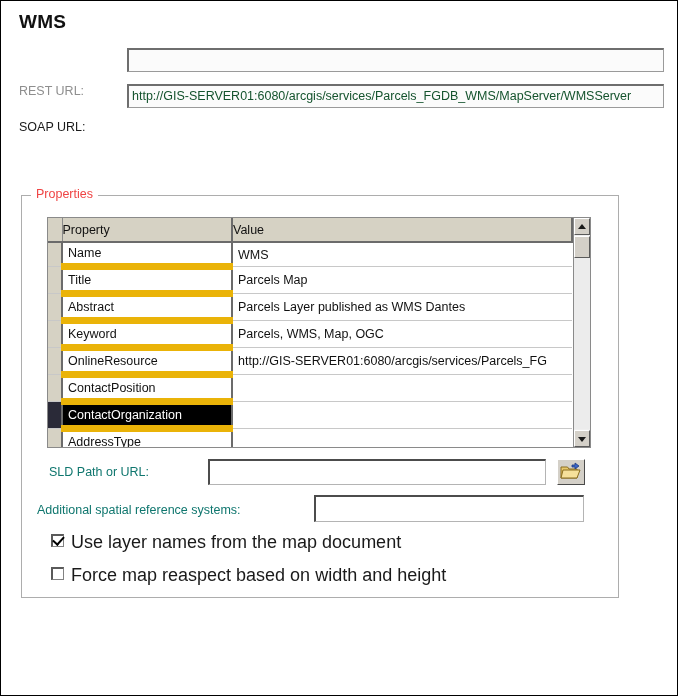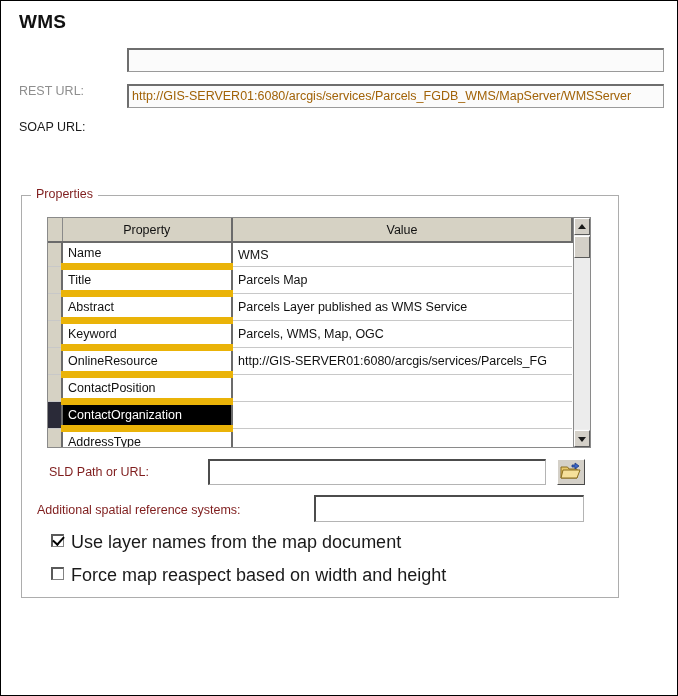--- a/index.html
+++ b/index.html
@@ -40,21 +40,21 @@
   .url-label.enabled  { color: #1a1a1a; }
 
   .url-field {
     position: absolute;
     box-sizing: border-box;
     background: #ffffff;
     border: 1px solid #9a9a9a;
     border-top: 2px solid #6e6e6e;
     border-left: 2px solid #6e6e6e;
     font-size: 12.5px;
-    color: #a16207;
+    color: #14532d;
     line-height: 19px;
     padding: 0 3px;
     overflow: hidden;
     white-space: nowrap;
   }
   .url-field.readonly { background: #fbfbfb; }
 
   
   .groupbox {
     position: absolute;
@@ -66,21 +66,21 @@
     border: 1px solid #adadad;
     background: #ffffff;
   }
   .groupbox-title {
     position: absolute;
     left: 30px;
     top: 186px;
     background: #ffffff;
     padding: 0 5px;
     font-size: 12.5px;
-    color: #7f1d1d;
+    color: #ef4444;
   }
 
   
   .grid {
     position: absolute;
     left: 46px;
     top: 216px;
     width: 544px;
     height: 231px;
     box-sizing: border-box;
@@ -113,21 +113,21 @@
   .col-prop   { width: 170px; }
 
   .grid-table thead th {
     background: #d6d2c4;
     border-right: 2px solid #6b6b6b;
     border-bottom: 2px solid #6b6b6b;
     height: 23px;
     font-weight: normal;
     font-size: 12.5px;
     color: #111111;
-    text-align: center;
+    text-align: left;
   }
   .grid-table thead th.gutter-head {
     background: #d6d2c4;
     border-right: 1px solid #8a8a8a;
   }
 
   .grid-table tbody td.gutter-cell {
     background: #d6d2c4;
     border-right: 2px solid #6b6b6b;
     border-bottom: 1px solid #c8c8c8;
@@ -208,21 +208,21 @@
     top: 40px;
     bottom: 18px;
     width: 16px;
     background: #ececec;
   }
 
   
   .form-label {
     position: absolute;
     font-size: 12.5px;
-    color: #7f1d1d;
+    color: #0f766e;
     white-space: nowrap;
   }
   .text-field {
     position: absolute;
     box-sizing: border-box;
     background: #ffffff;
     border: 1px solid #b4b4b4;
     border-top: 2px solid #4c4c4c;
     border-left: 2px solid #4c4c4c;
   }
@@ -310,21 +310,21 @@
               <td class="val-cell">WMS</td>
             </tr>
             <tr>
               <td class="gutter-cell"></td>
               <td class="prop-cell">Title</td>
               <td class="val-cell">Parcels Map</td>
             </tr>
             <tr>
               <td class="gutter-cell"></td>
               <td class="prop-cell">Abstract</td>
-              <td class="val-cell">Parcels Layer published as WMS Service</td>
+              <td class="val-cell">Parcels Layer published as WMS Dantes</td>
             </tr>
             <tr>
               <td class="gutter-cell"></td>
               <td class="prop-cell">Keyword</td>
               <td class="val-cell">Parcels, WMS, Map, OGC</td>
             </tr>
             <tr>
               <td class="gutter-cell"></td>
               <td class="prop-cell">OnlineResource</td>
               <td class="val-cell">http://GIS-SERVER01:6080/arcgis/services/Parcels_FG</td>

